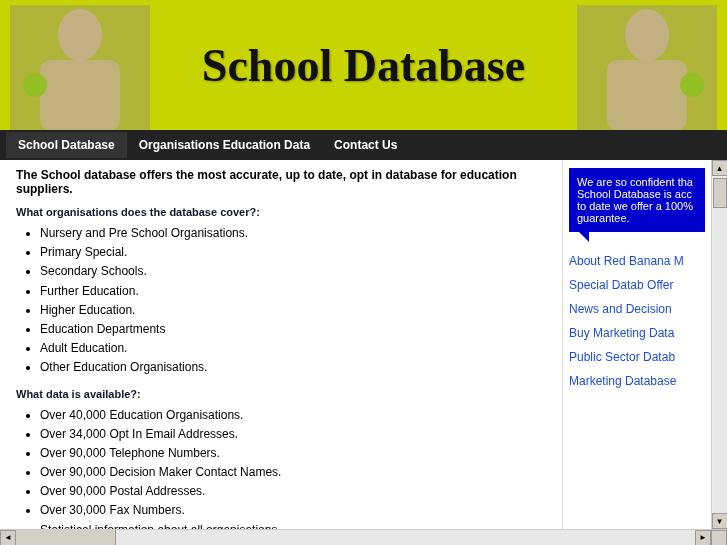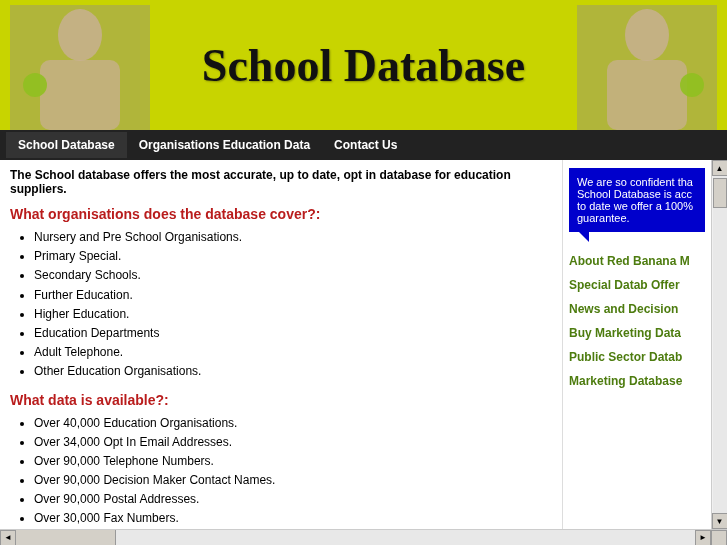--- a/index.html
+++ b/index.html
@@ -69,37 +69,37 @@
     
     .content-area {
       display: flex;
       flex: 1;
       overflow: hidden;
     }
 
     
     .main-content {
       flex: 1;
-      padding: 8px 10px;
+      padding: 8px 16px;
       overflow-y: auto;
       border-right: 1px solid #ddd;
     }
 
     .intro-text {
       font-size: 12px;
       font-weight: bold;
       margin-bottom: 10px;
       color: #000;
     }
 
     .section-heading {
-      font-size: 14px;
+      font-size: 11px;
       font-weight: bold;
       margin: 10px 0 6px 0;
-      color: #b91c1c;
+      color: #0f172a;
     }
 
     .bullet-list {
       list-style: disc;
       padding-left: 24px;
       margin-bottom: 8px;
     }
     .bullet-list li {
       font-size: 12px;
       color: #000;
@@ -128,23 +128,23 @@
       position: absolute;
       bottom: -10px;
       left: 10px;
       border-left: 10px solid transparent;
       border-right: 0px solid transparent;
       border-top: 10px solid #0000cc;
     }
 
     .sidebar-link {
       display: block;
-      color: #4d7c0f;
+      color: #1d4ed8;
       font-size: 12px;
-      font-weight: bold;
+      font-weight: normal;
       text-decoration: none;
       margin-bottom: 6px;
       cursor: pointer;
       padding: 2px 0;
     }
 
     
     .scroll-area {
       display: flex;
       flex: 1;
@@ -268,21 +268,21 @@
         <p class="intro-text">The School database offers the most accurate, up to date, opt in database for education suppliers.</p>
 
         <p class="section-heading">What organisations does the database cover?:</p>
         <ul class="bullet-list">
           <li>Nursery and Pre School Organisations.</li>
           <li>Primary Special.</li>
           <li>Secondary Schools.</li>
           <li>Further Education.</li>
           <li>Higher Education.</li>
           <li>Education Departments</li>
-          <li>Adult Telephone.</li>
+          <li>Adult Education.</li>
           <li>Other Education Organisations.</li>
         </ul>
 
         <p class="section-heading">What data is available?:</p>
         <ul class="bullet-list">
           <li>Over 40,000 Education Organisations.</li>
           <li>Over 34,000 Opt In Email Addresses.</li>
           <li>Over 90,000 Telephone Numbers.</li>
           <li>Over 90,000 Decision Maker Contact Names.</li>
           <li>Over 90,000 Postal Addresses.</li>

